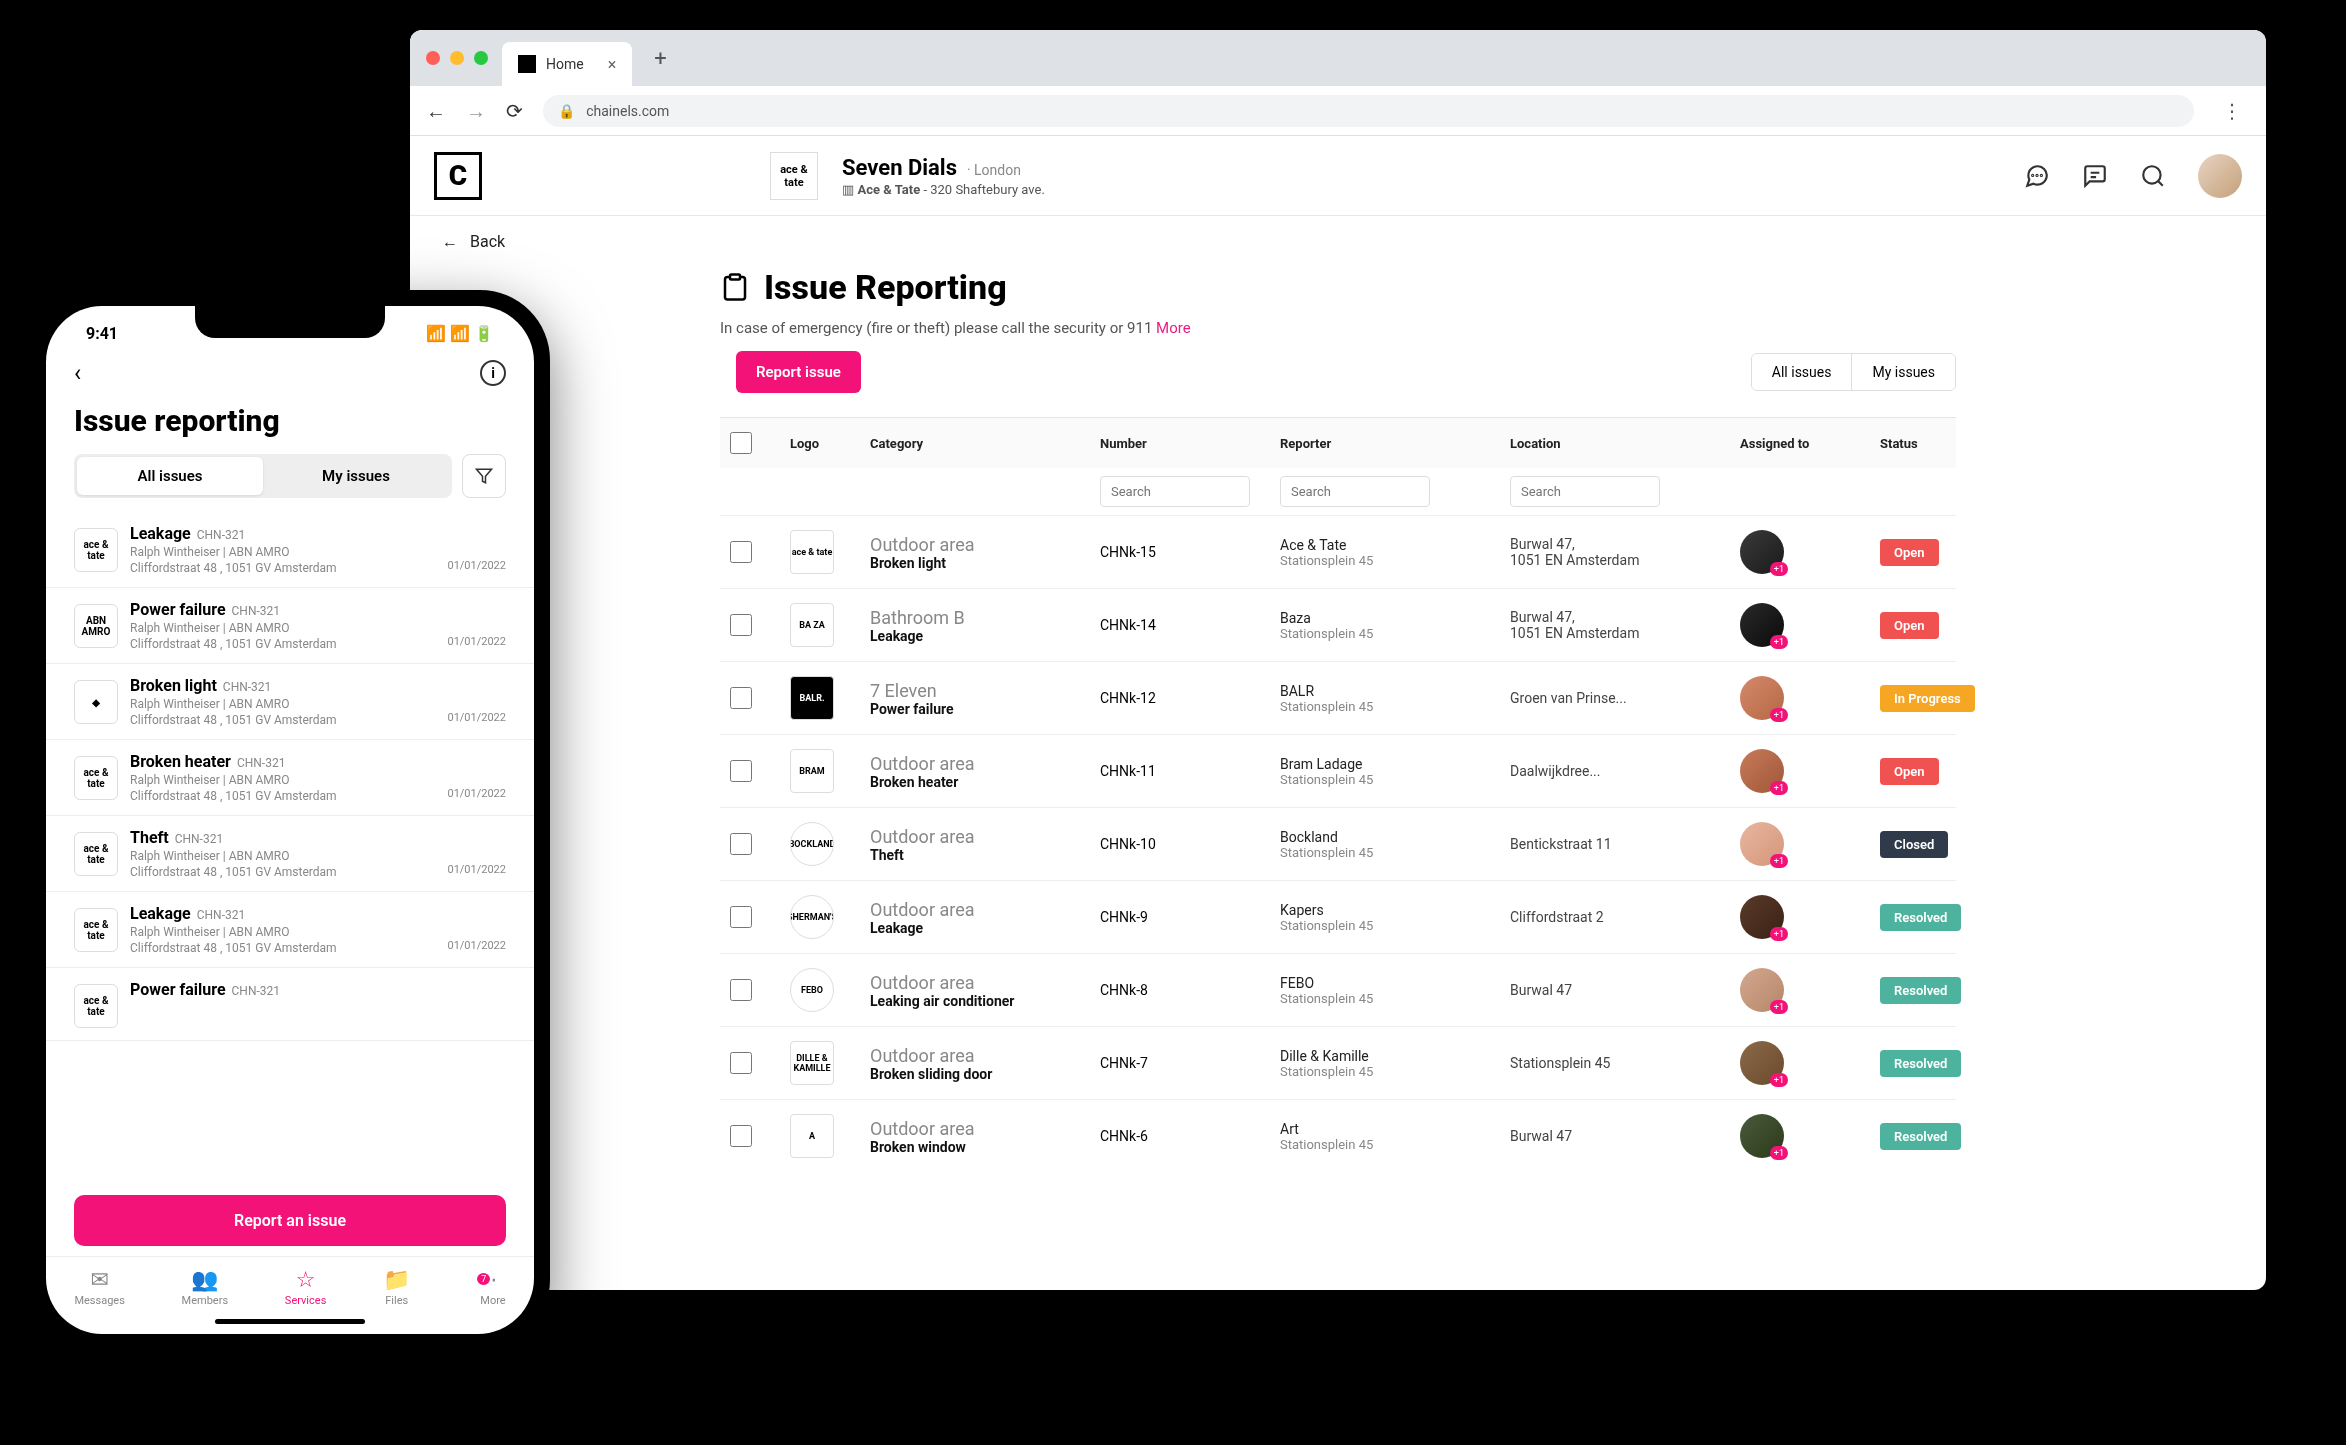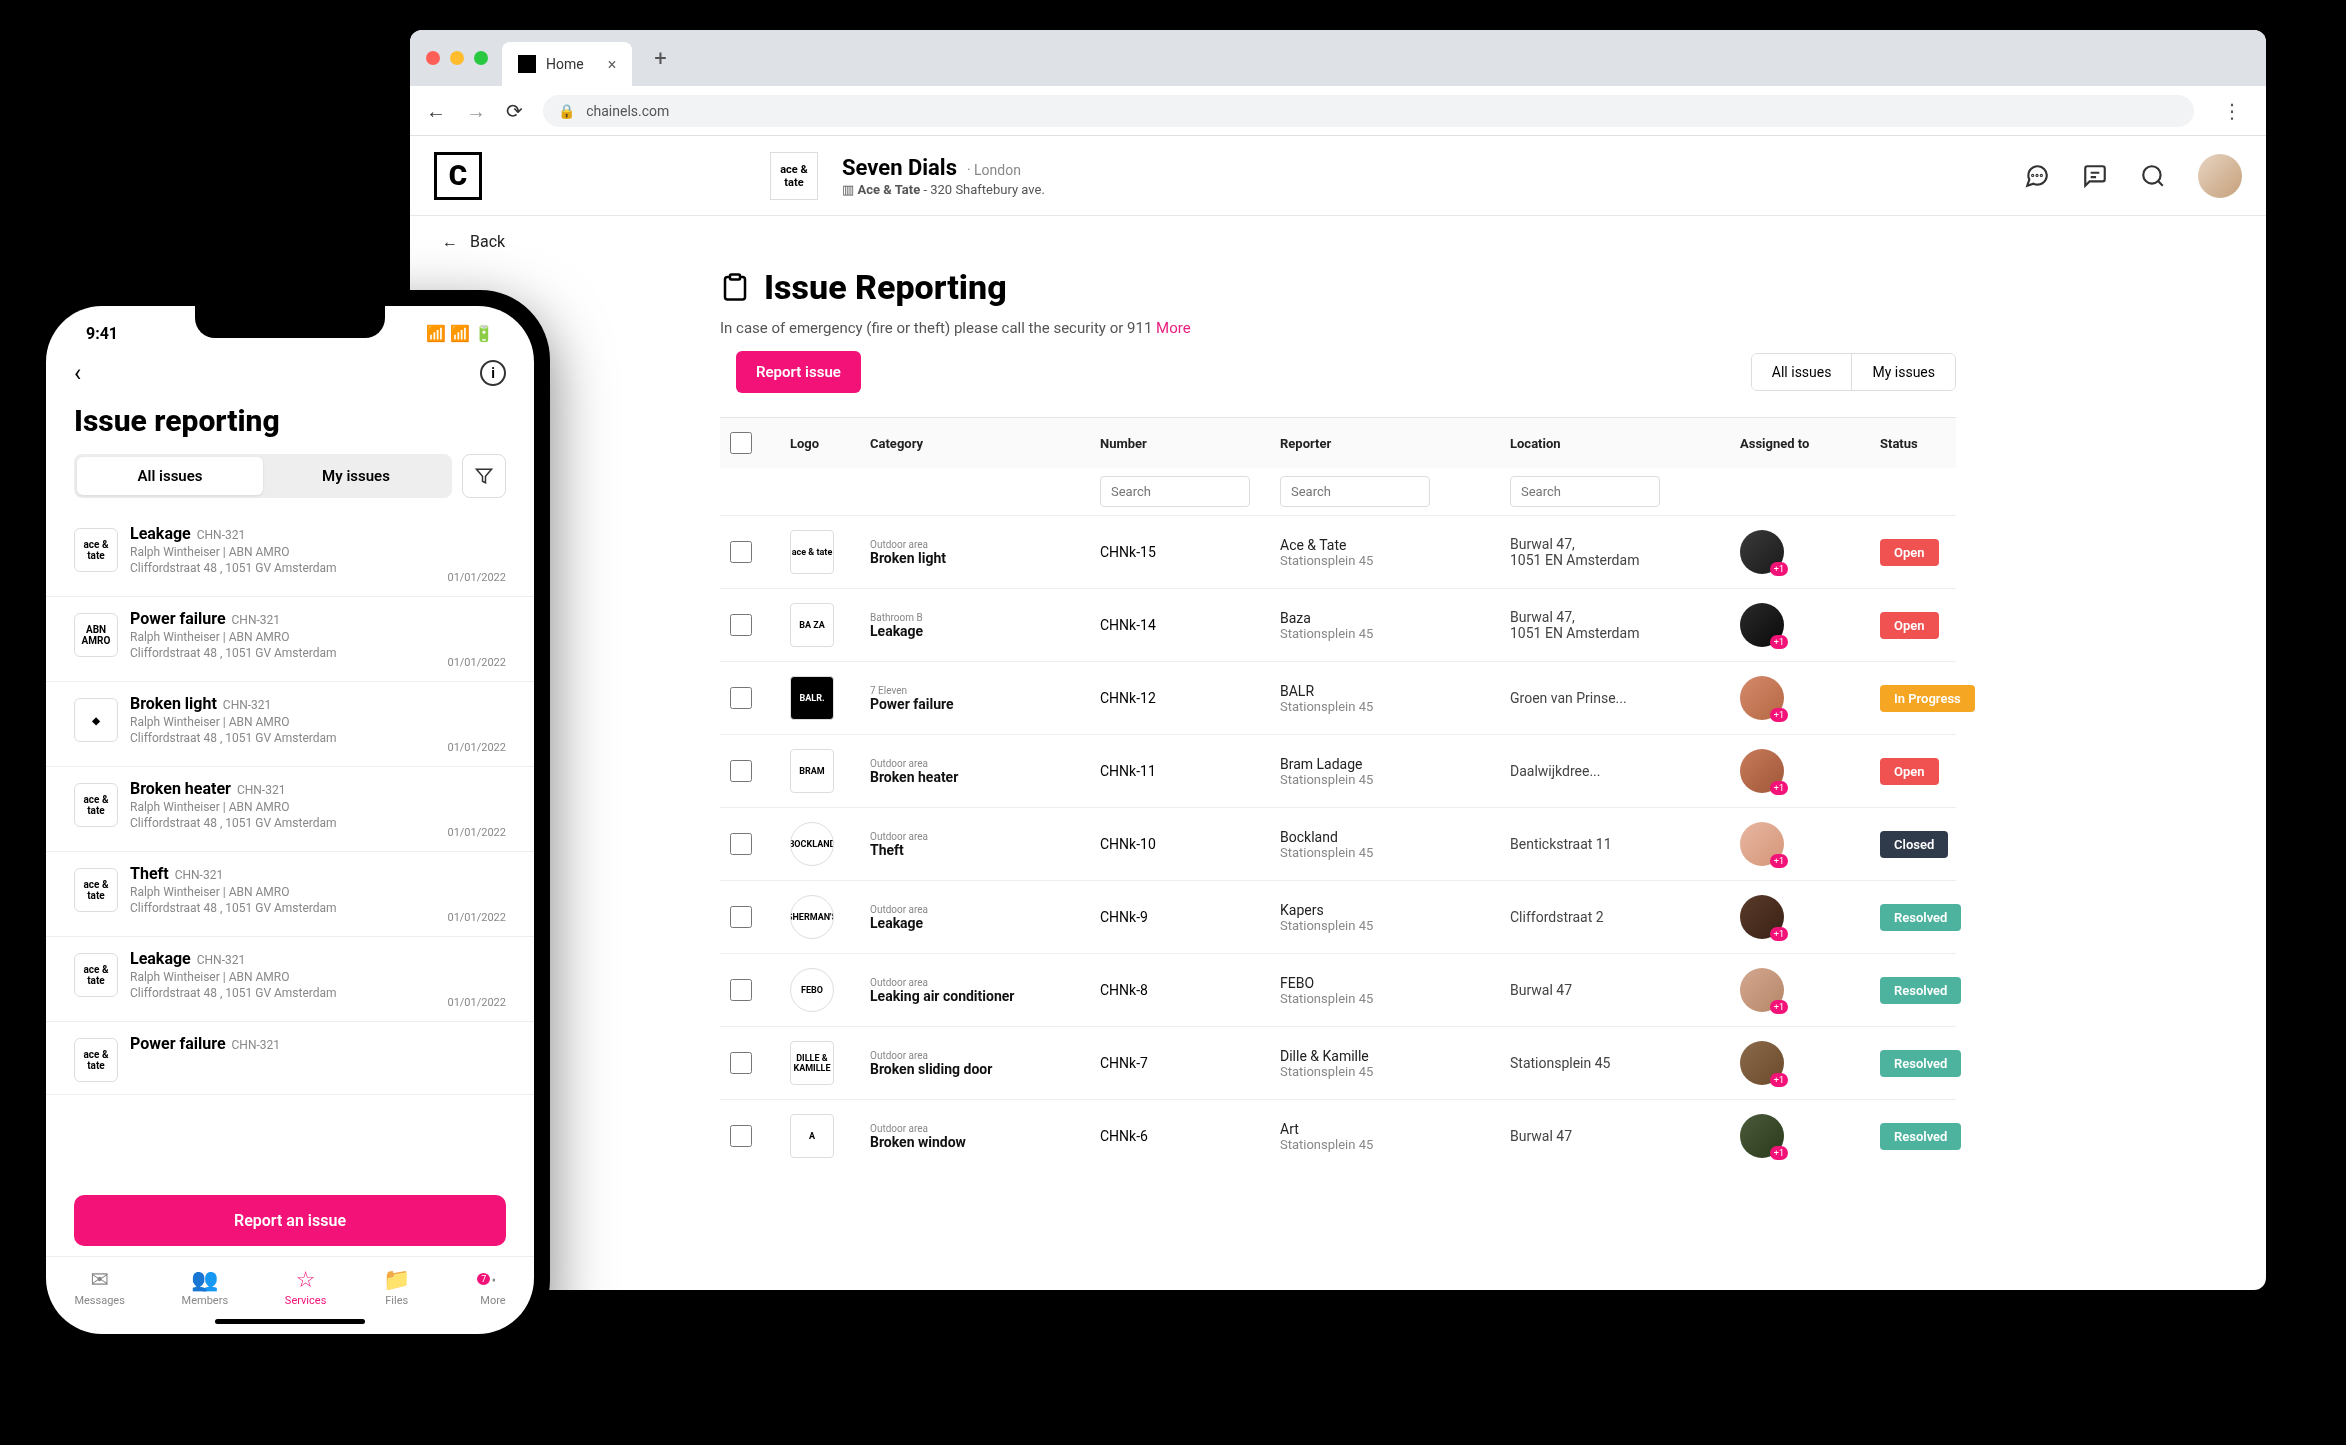--- a/index.html
+++ b/index.html
@@ -56,21 +56,21 @@
 
 .issue-table { border-top:1px solid #e5e5e5; }
 .thead { display:grid; grid-template-columns:50px 70px 220px 170px 220px 220px 130px 140px; gap:10px; padding:14px 10px; background:#fafafa; font-size:13px; font-weight:700; color:#222; align-items:center; }
 .thead input, .trow input { width:22px; height:22px; }
 .search-row { display:grid; grid-template-columns:50px 70px 220px 170px 220px 220px 130px 140px; gap:10px; padding:8px 10px; align-items:center; }
 .search-row input[type=text] { width:150px; padding:7px 10px; border:1px solid #ddd; border-radius:4px; font-size:13px; color:#888; }
 .trow { display:grid; grid-template-columns:50px 70px 220px 170px 220px 220px 130px 140px; gap:10px; padding:14px 10px; border-top:1px solid #eee; align-items:center; font-size:14px; }
 .row-logo { width:44px; height:44px; border:1px solid #ddd; border-radius:4px; display:flex; align-items:center; justify-content:center; font-size:9px; font-weight:700; text-align:center; overflow:hidden; }
 .row-logo.dark { background:#000; color:#fff; }
 .row-logo.round { border-radius:50%; }
-.cat-sub { color:#888; font-size:10px; }
+.cat-sub { color:#888; font-size:18px; }
 .cat-main { font-weight:700; color:#111; }
 .rep-main { color:#222; }
 .rep-sub { color:#888; font-size:13px; }
 .loc { color:#444; }
 .assignee { width:44px; height:44px; border-radius:50%; background:#bbb; position:relative; }
 .assignee::after { content:"+1"; position:absolute; bottom:-2px; right:-4px; background:#f31277; color:#fff; font-size:9px; padding:2px 4px; border-radius:8px; }
 .badge { display:inline-block; padding:6px 14px; border-radius:4px; font-size:13px; font-weight:600; color:#fff; }
 .badge.open { background:#f05252; }
 .badge.progress { background:#f5a623; }
 .badge.closed { background:#2f3a4a; }
@@ -92,21 +92,21 @@
 .phone-filter { width:44px; height:44px; border:1px solid #ddd; border-radius:8px; display:flex; align-items:center; justify-content:center; }
 .phone-list { flex:1; overflow:hidden; }
 .phone-item { display:flex; border-bottom:1px solid #eee; padding:12px 28px; gap:12px; align-items:flex-start; }
 .phone-logo { width:44px; height:44px; border:1px solid #ddd; border-radius:6px; display:flex; align-items:center; justify-content:center; font-size:10px; font-weight:700; text-align:center; flex-shrink:0; margin-top:4px; }
 .phone-item-body { flex:1; min-width:0; }
 .phone-item-title { font-weight:700; font-size:16px; display:inline; }
 .phone-item-num { color:#888; font-size:12px; margin-left:6px; }
 .phone-item-meta { color:#888; font-size:12px; margin-top:2px; }
 .phone-item-right { text-align:right; flex-shrink:0; }
 .phone-badge { display:inline-block; padding:6px 12px; border-radius:4px; font-size:13px; font-weight:600; color:#fff; }
-.phone-date { color:#888; font-size:11px; margin-top:20px; }
+.phone-date { color:#888; font-size:11px; margin-top:8px; }
 .phone-report { margin:10px 28px; background:#f31277; color:#fff; text-align:center; padding:16px; border-radius:10px; font-weight:600; font-size:16px; }
 .phone-tabbar { display:flex; justify-content:space-around; padding:10px 0 6px; border-top:1px solid #eee; }
 .tabbar-item { text-align:center; font-size:11px; color:#888; }
 .tabbar-item.active { color:#f31277; }
 .tabbar-icon { font-size:22px; display:block; margin-bottom:2px; }
 .tabbar-item .dot { background:#f31277; color:#fff; font-size:9px; border-radius:50%; padding:1px 4px; position:relative; top:-22px; left:10px; }
 .home-ind { width:150px; height:5px; background:#000; border-radius:3px; margin:6px auto 10px; }
 
 
 .a1{background:linear-gradient(135deg,#3a3a3a,#1a1a1a);}

